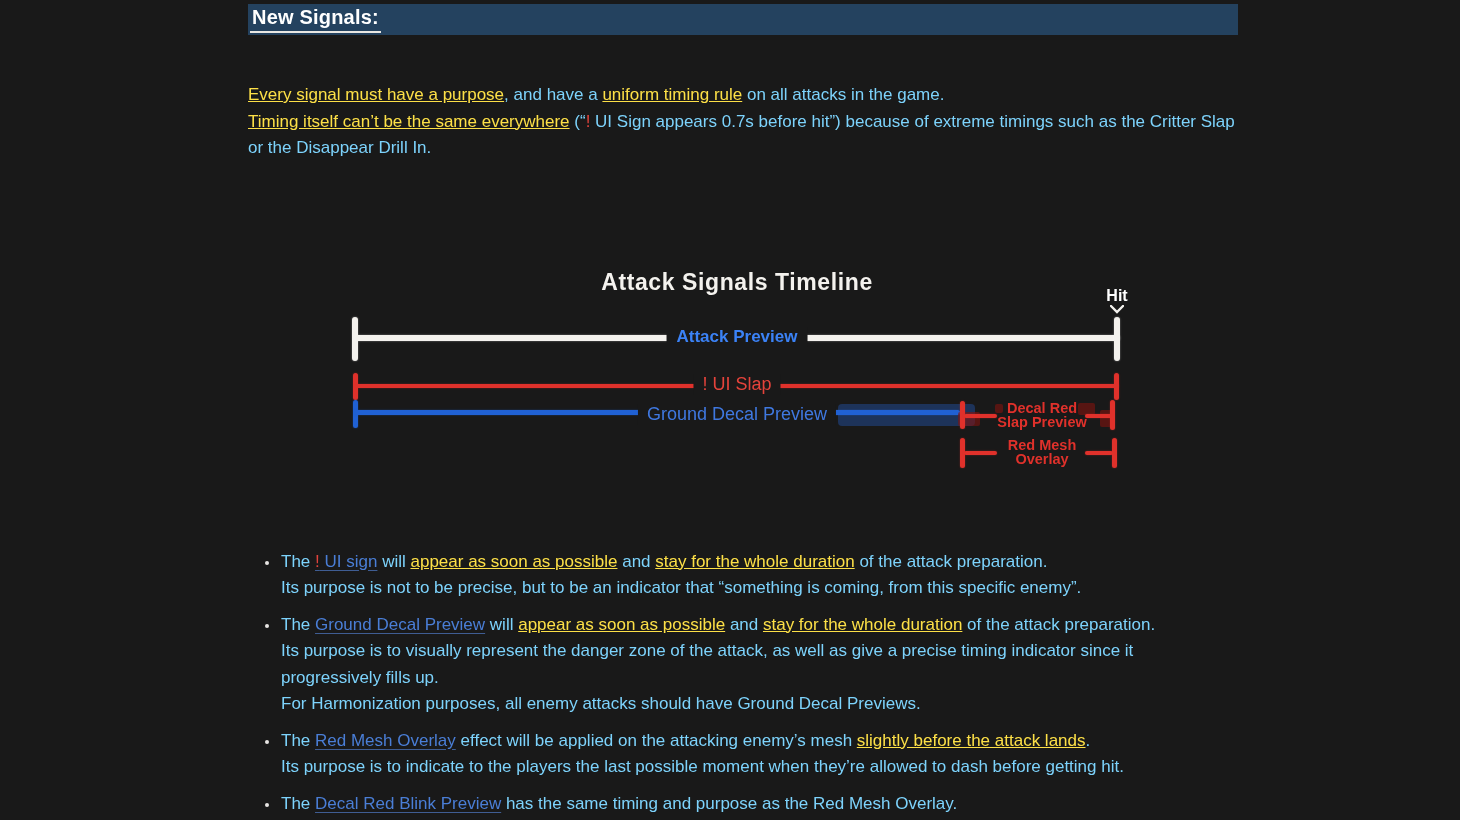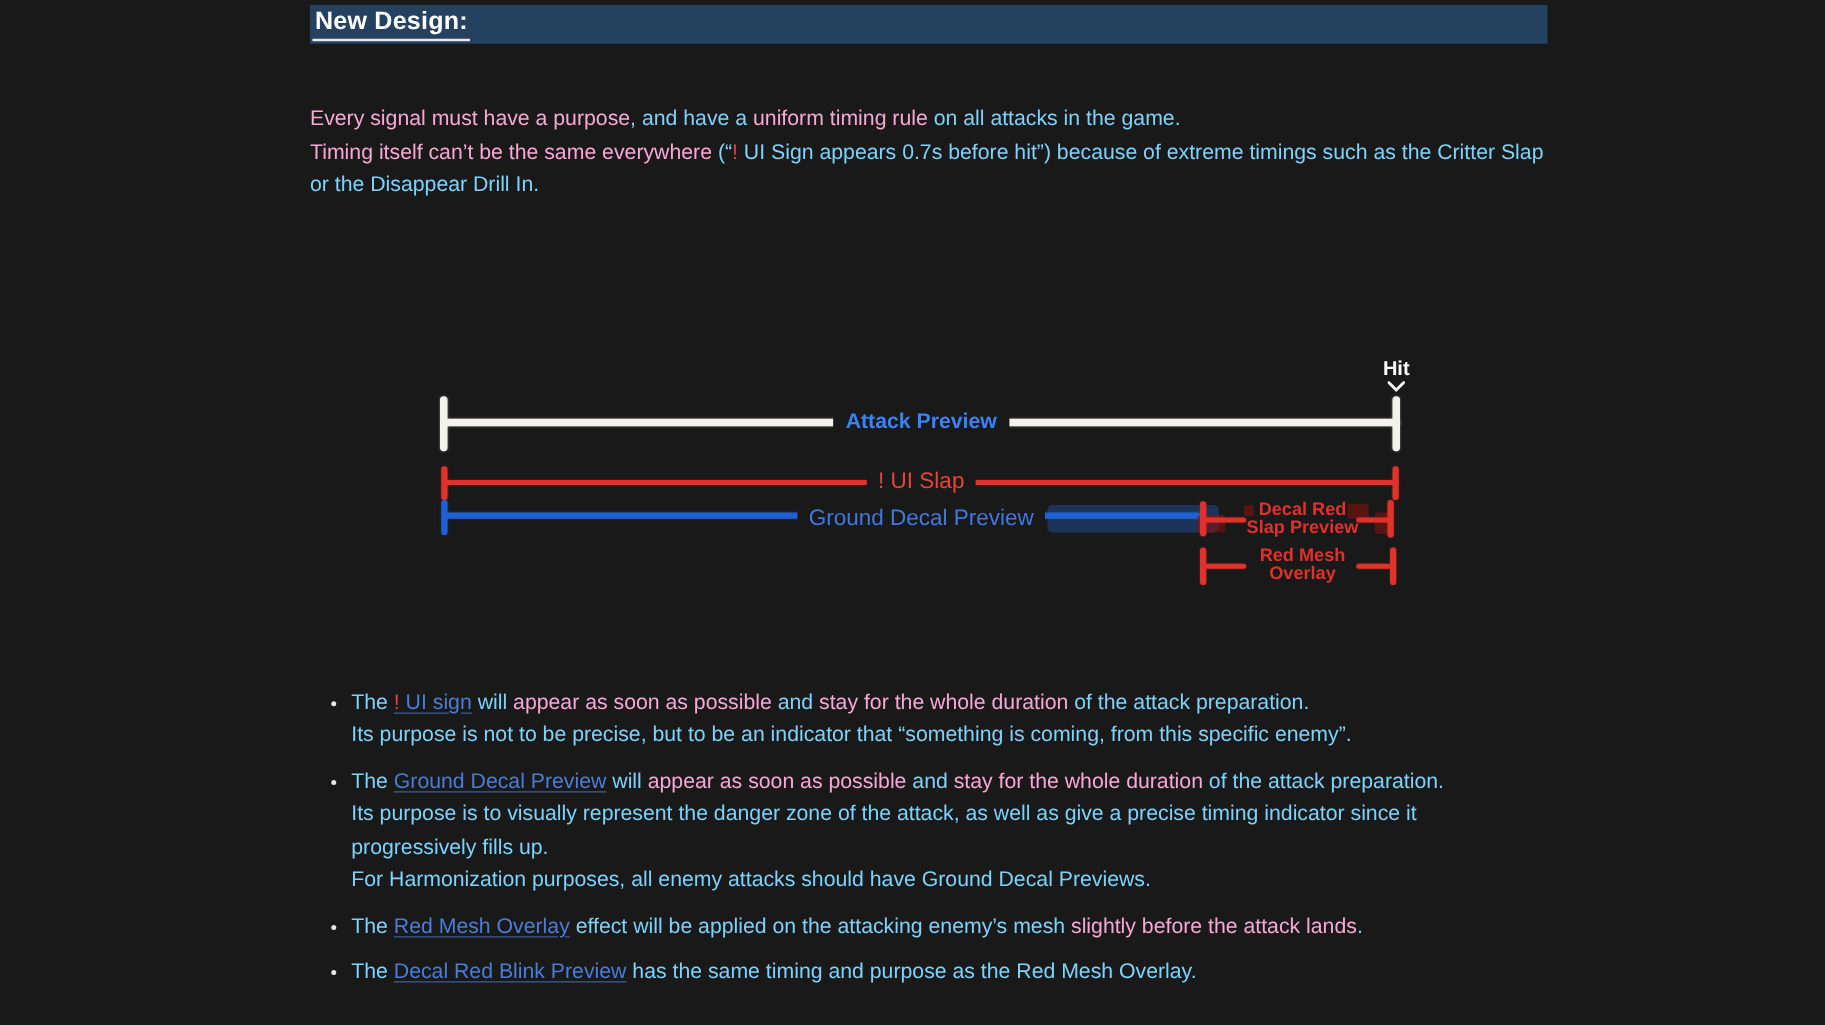--- a/index.html
+++ b/index.html
@@ -26,21 +26,21 @@
     padding: 0 2px 2px 2px;
     letter-spacing: 0.2px;
   }
 
   
   .intro {
     margin: 47px 0 0 0;
     font-size: 17px; line-height: 26.5px;
   }
   .seg-w { color: #7dd3fc; }
-  .seg-b { color: #f9a8d4; }
+  .seg-b { color: #fde047; text-decoration: underline; }
   .seg-r { color: #e0433c; }
   a.seg-l, a.seg-rl {
     text-decoration: underline;
     text-decoration-color: rgba(84,130,214,0.65);
     text-underline-offset: 3px;
     cursor: pointer;
   }
   a.seg-l { color: #4a7ed6; }
   a.seg-rl { color: #e0433c; }
 
@@ -96,26 +96,27 @@
   }
   .bullets li { margin-bottom: 10px; padding-left: 1px; }
   .bullets li::marker { color: #e8e6e3; font-size: 13px; }
 </style>
 </head>
 <body>
 
 <div class="content">
 
   <div class="banner">
-    <span class="banner-title">New Design:</span>
+    <span class="banner-title">New Signals:</span>
   </div>
 
   <p class="intro"><span class="seg-b">Every signal must have a purpose</span><span class="seg-w">, and have a </span><span class="seg-b">uniform timing rule</span><span class="seg-w"> on all attacks in the game.</span><br><span class="seg-b">Timing itself can’t be the same everywhere</span><span class="seg-w"> (“</span><span class="seg-r">!</span><span class="seg-w"> UI Sign appears 0.7s before hit”) because of extreme timings such as the Critter Slap or the Disappear Drill In.</span></p>
 
   <figure class="diagram" style="margin-top:97px; margin-bottom:0;">
+    <div class="dg-title">Attack Signals Timeline</div>
 
     <div class="hit-label">Hit</div>
     <svg class="hit-chevron" width="14" height="9" viewBox="0 0 14 9">
       <polyline points="1,1 7,7 13,1" fill="none" stroke="#f4f2ee" stroke-width="2.4" stroke-linecap="round"></polyline>
     </svg>
 
     <div>
       <div class="cap chalk-white" style="left:12px; top:58px; width:6px; height:44px;"></div>
       <div class="hline chalk-white" style="left:15px; top:76px; width:765px; height:6px;"></div>
       <div class="cap chalk-white" style="left:774px; top:58px; width:6px; height:44px;"></div>
@@ -159,17 +160,17 @@
       <div class="small-red-label" style="left:702px; top:179px;">
         <div>Red Mesh</div>
         <div>Overlay</div>
       </div>
     </div>
   </figure>
 
   <ul class="bullets">
     <li><span class="seg-w">The </span><a class="seg-rl">!</a><a class="seg-l"> UI sign</a><span class="seg-w"> will </span><span class="seg-b">appear as soon as possible</span><span class="seg-w"> and </span><span class="seg-b">stay for the whole duration</span><span class="seg-w"> of the attack preparation.</span><br><span class="seg-w">Its purpose is not to be precise, but to be an indicator that “something is coming, from this specific enemy”.</span></li>
     <li><span class="seg-w">The </span><a class="seg-l">Ground Decal Preview</a><span class="seg-w"> will </span><span class="seg-b">appear as soon as possible</span><span class="seg-w"> and </span><span class="seg-b">stay for the whole duration</span><span class="seg-w"> of the attack preparation.</span><br><span class="seg-w">Its purpose is to visually represent the danger zone of the attack, as well as give a precise timing indicator since it progressively fills up.</span><br><span class="seg-w">For Harmonization purposes, all enemy attacks should have Ground Decal Previews.</span></li>
-    <li><span class="seg-w">The </span><a class="seg-l">Red Mesh Overlay</a><span class="seg-w"> effect will be applied on the attacking enemy’s mesh </span><span class="seg-b">slightly before the attack lands</span><span class="seg-w">.</span><br></li>
+    <li><span class="seg-w">The </span><a class="seg-l">Red Mesh Overlay</a><span class="seg-w"> effect will be applied on the attacking enemy’s mesh </span><span class="seg-b">slightly before the attack lands</span><span class="seg-w">.</span><br><span class="seg-w">Its purpose is to indicate to the players the last possible moment when they’re allowed to dash before getting hit.</span></li>
     <li><span class="seg-w">The </span><a class="seg-l">Decal Red Blink Preview</a><span class="seg-w"> has the same timing and purpose as the Red Mesh Overlay.</span></li>
   </ul>
 
 </div>
 
 </body></html>

